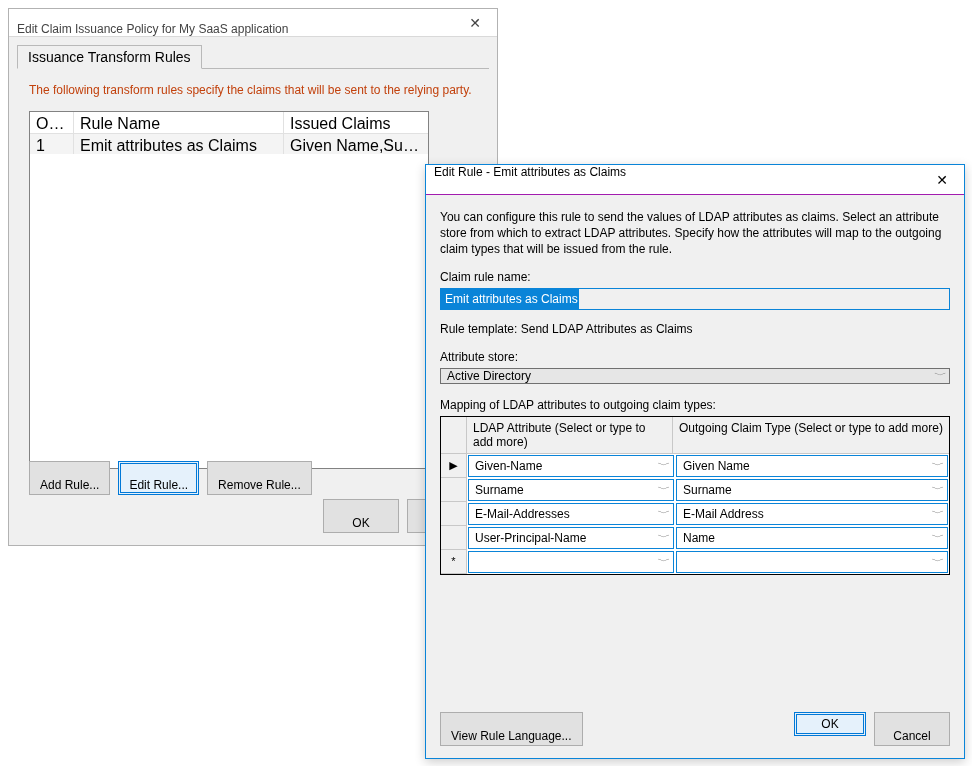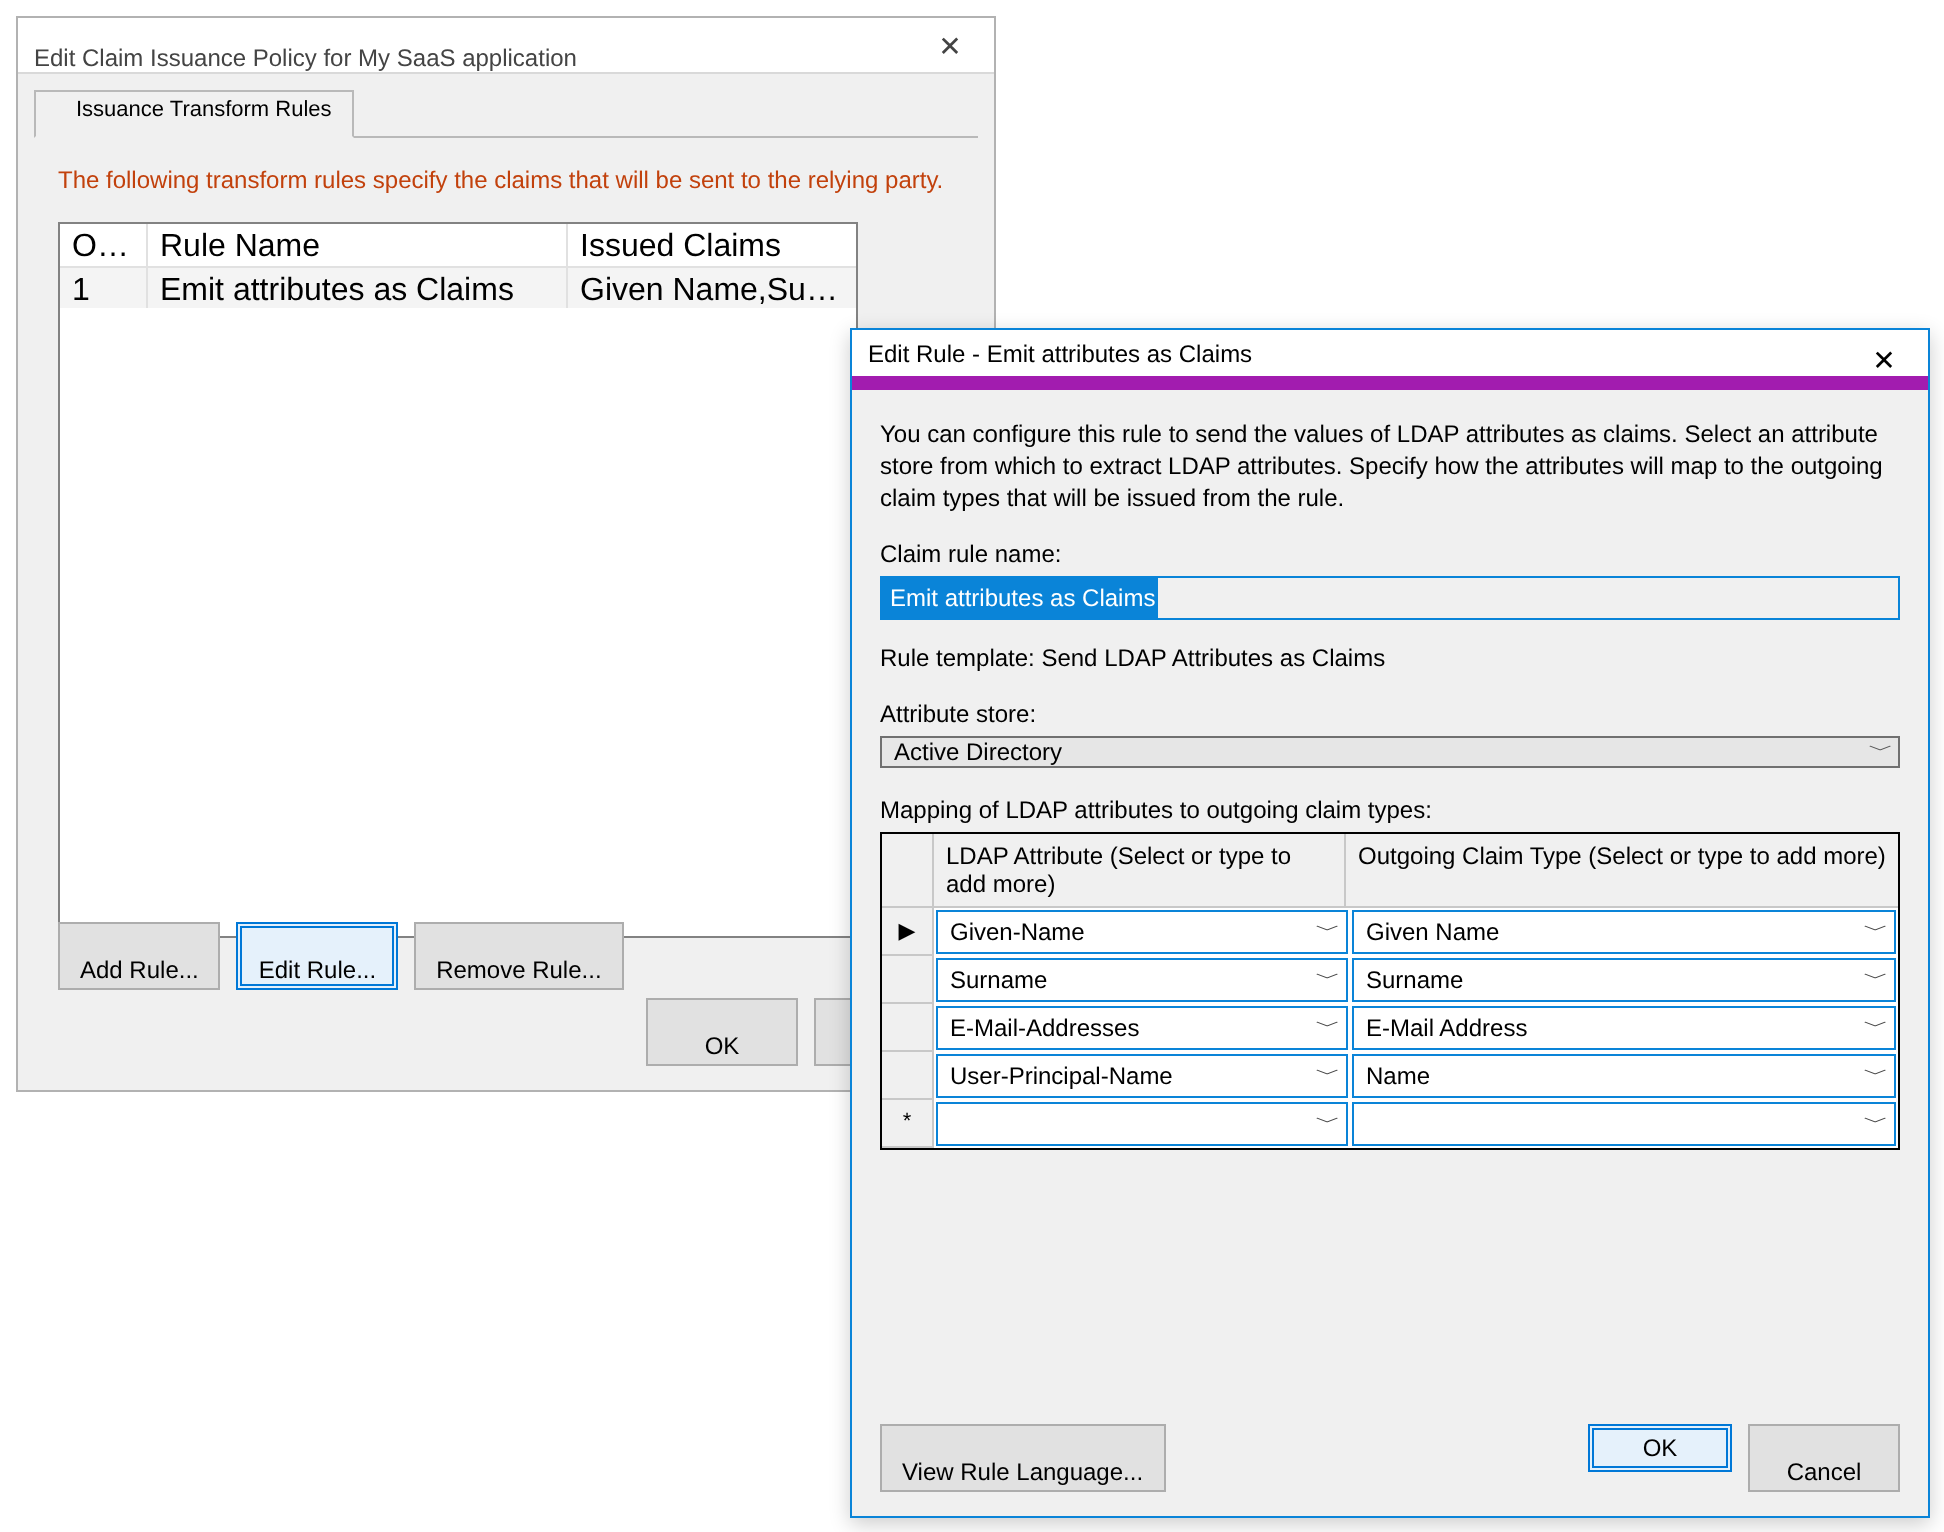--- a/index.html
+++ b/index.html
@@ -41,26 +41,26 @@
   .dialog1 .tabstrip {
     margin: 8px 8px 0 8px;
     height: 24px;
     border-bottom: 1px solid #b9b9b9;
     display: flex;
   }
   .dialog1 .tabstrip .tab {
     border: 1px solid #b9b9b9;
     border-bottom: 1px solid #f0f0f0;
     background: #f0f0f0;
-    padding: 3px 10px 0 20px;
+    padding: 3px 10px 0 10px;
     position: relative;
     top: 0px;
     height: 24px;
     margin-bottom: -1px;
-    font-size: 11px;
+    font-size: 14px;
   }
   .dialog1 .body {
     padding: 14px 14px 8px 20px;
   }
   .dialog1 .desc {
     font-size: 12px;
     color: #c2410c;
     margin-bottom: 14px;
   }
 
@@ -128,24 +128,24 @@
     width: 540px; height: 595px;
     background: #f0f0f0;
     border: 1px solid #0a84d8;
     box-shadow: 0 3px 10px rgba(0,0,0,.2);
   }
   .dialog2 .titlebar {
     position: relative;
     height: 30px;
     background: #ffffff;
     padding-left: 8px;
-    display: flex; align-items: center;
+    display: flex; 
     font-size: 12px;
     color: #000;
-    border-bottom: 7px solid #a21caf;
+    border-bottom: 1px solid #a21caf;
   }
   .dialog2 .titlebar .close {
     position: absolute; right: 0; top: 0;
     width: 44px; height: 30px;
     display: flex; align-items: center; justify-content: center;
     font-size: 14px; color: #000;
   }
   .dialog2 .content {
     padding: 14px 14px 50px 14px;
   }

